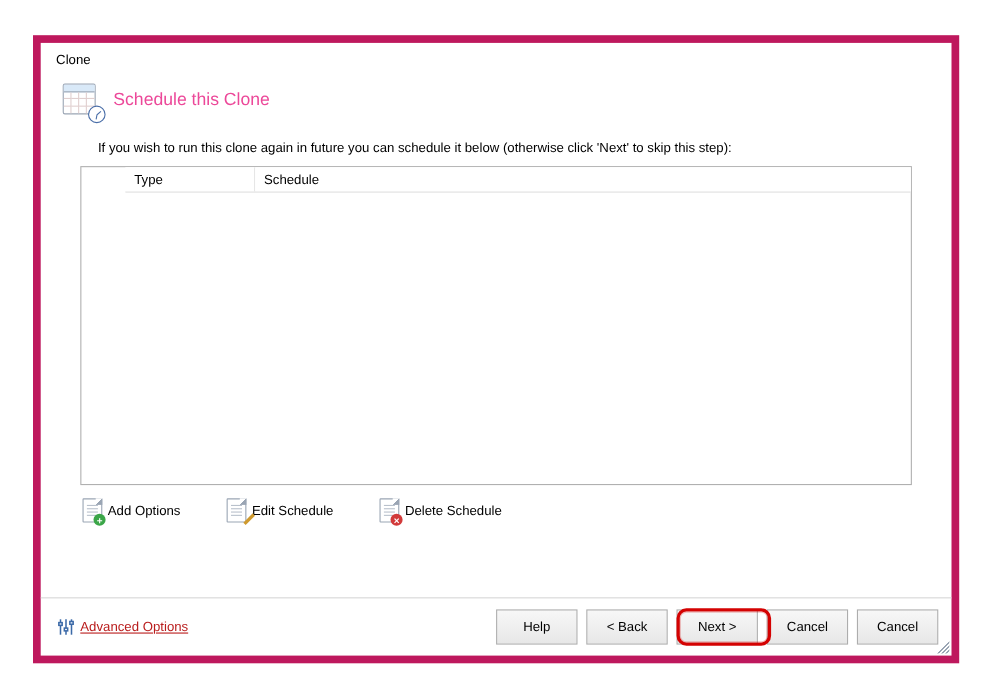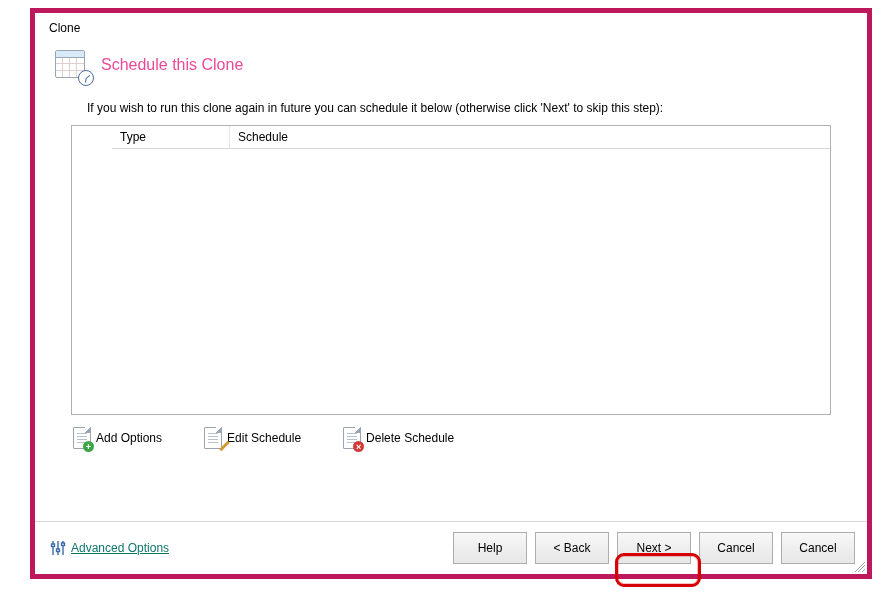--- a/index.html
+++ b/index.html
@@ -9,25 +9,25 @@
     background: #fff;
     font-family: "Segoe UI", Tahoma, sans-serif;
     font-size: 12px;
     color: #000;
     width: 893px;
     height: 614px;
     position: relative;
   }
   .window {
     position: absolute;
-    top: 8px;
+    top: 32px;
     left: 30px;
     width: 842px;
     height: 571px;
-    border: 5px solid #be185d;
+    border: 7px solid #be185d;
     background: #fff;
     display: flex;
     flex-direction: column;
   }
   .title-area {
     padding: 8px 14px 2px 14px;
     font-size: 12px;
   }
   .header-area {
     display: flex;
@@ -156,21 +156,21 @@
   .footer {
     display: flex;
     align-items: center;
     padding: 10px 12px 10px 14px;
   }
   .adv-icon {
     width: 18px; height: 18px; position: relative; color:#3c6aa8;
   }
   .adv-icon svg { width:18px; height:18px; }
   .adv-link {
-    color: #0f766e;
+    color: #b91c1c;
     text-decoration: underline;
     margin-left: 4px;
     cursor: pointer;
     font-size: 12px;
     text-align: right;
   }
   .spacer { flex: 1; }
   .wiz-btn {
     min-width: 74px;
     height: 32px;

